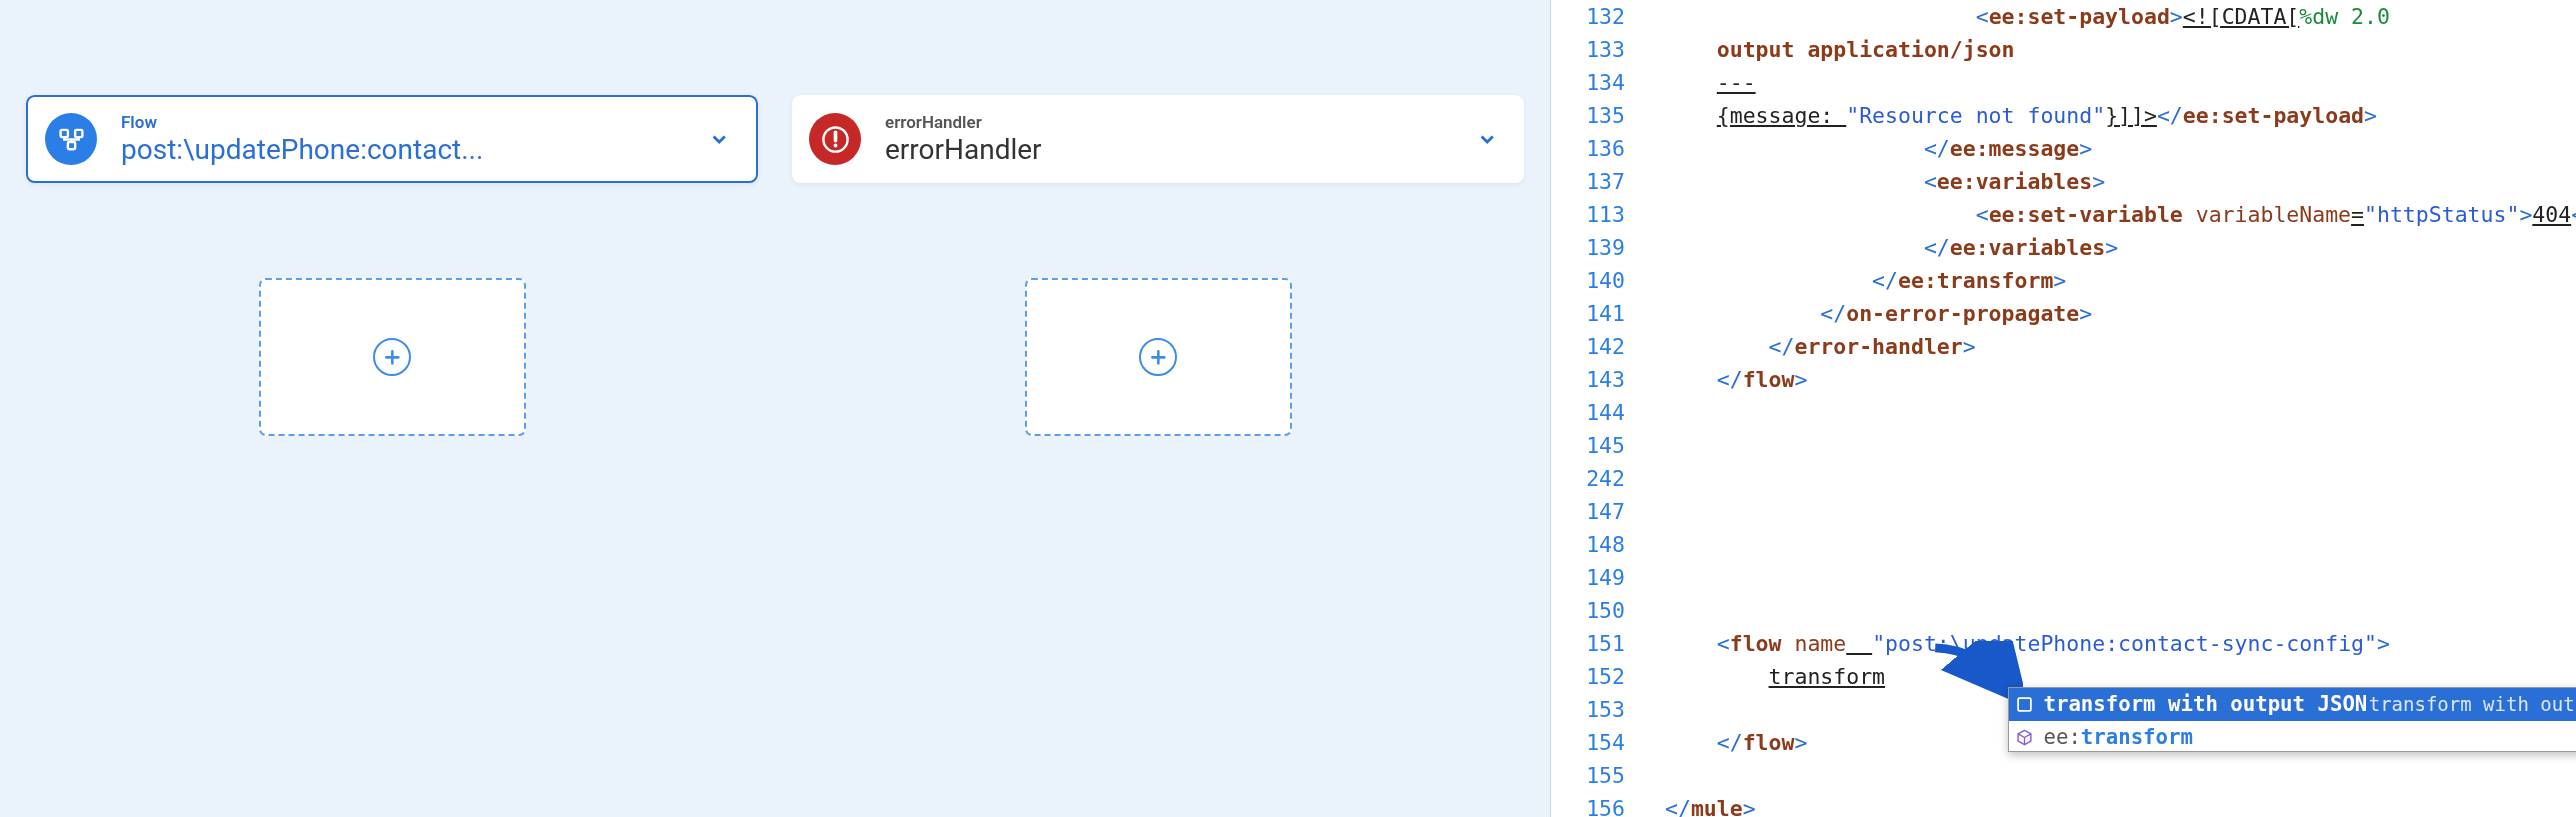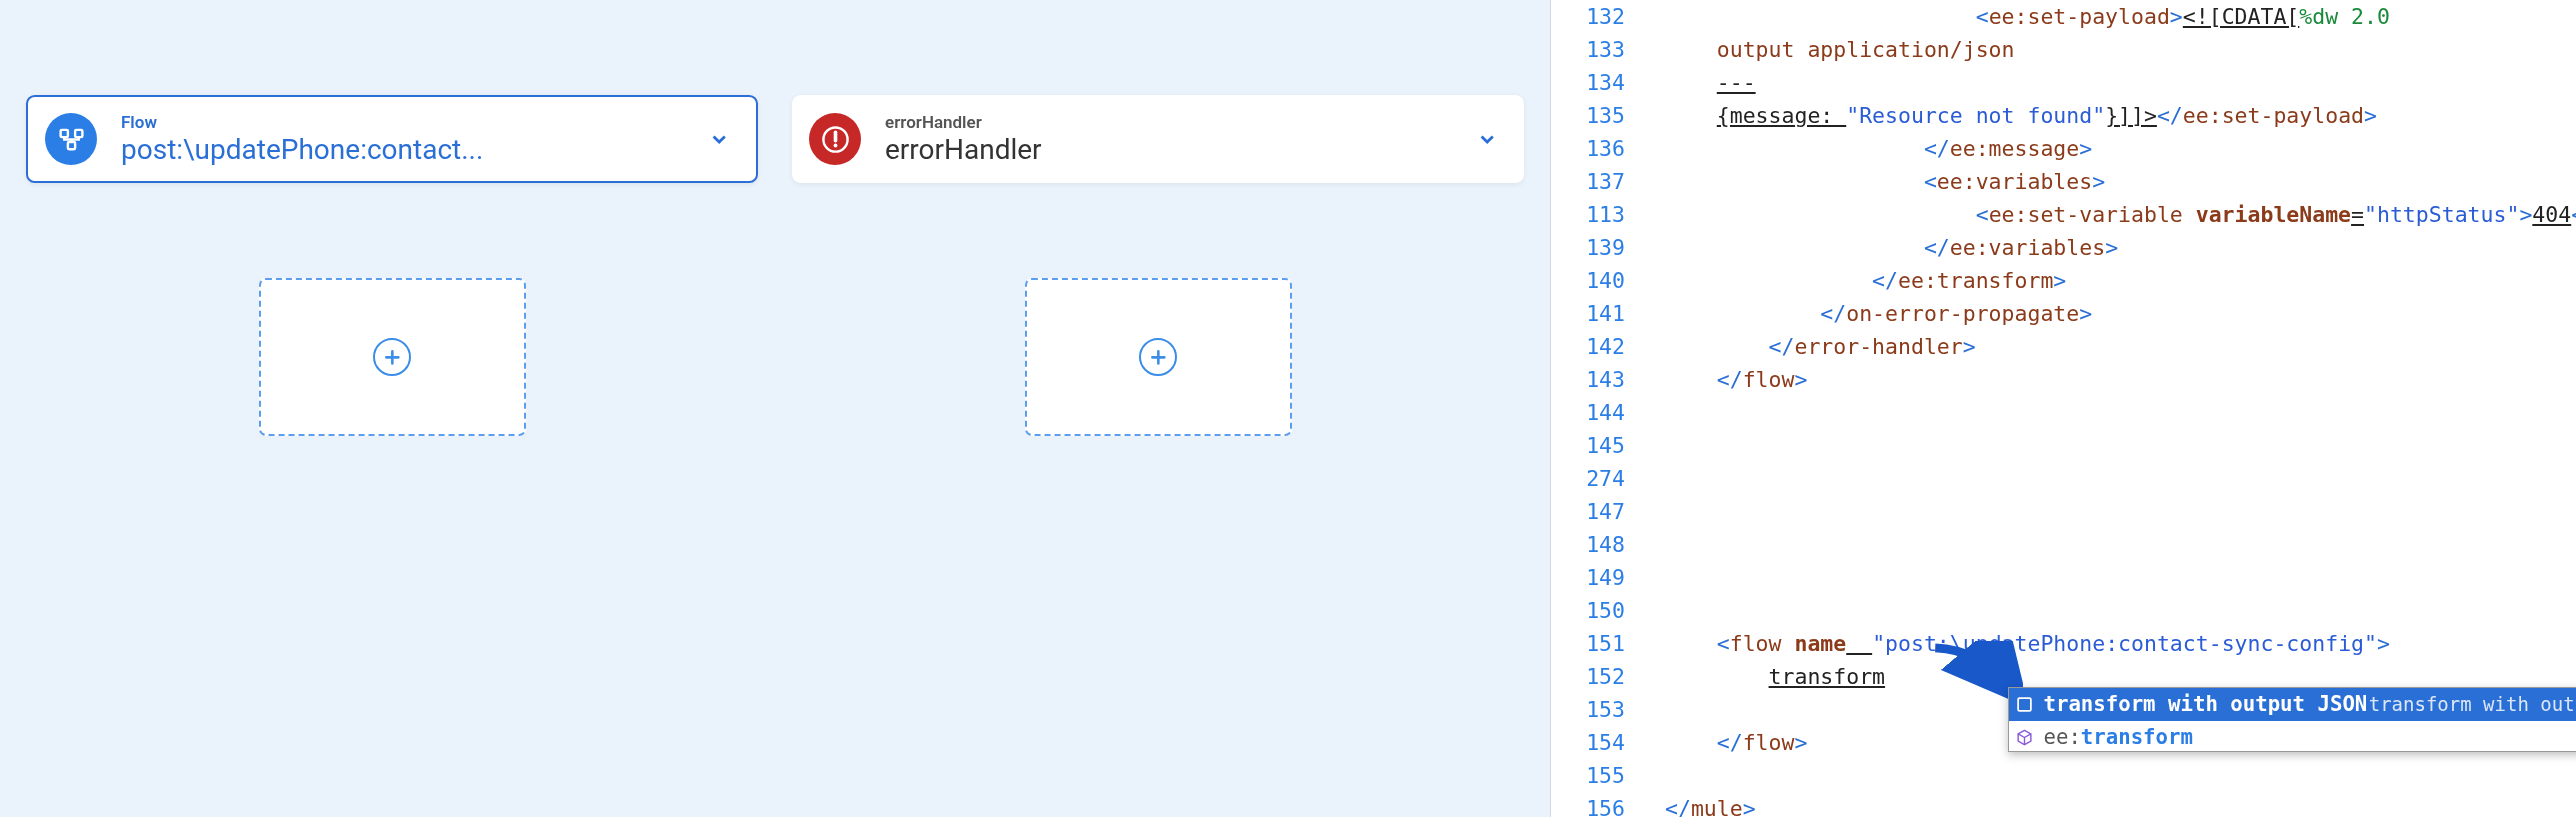--- a/index.html
+++ b/index.html
@@ -128,22 +128,22 @@
 .gutter .ln { height: 33px; }
 .code-body {
   flex: 1;
   position: relative;
   overflow: hidden;
 }
 .code-line { height: 33px; white-space: pre; }
 
 
 .c-tag { color: #2a6fd6; }
-.c-brown { color: #8b3a1a; }
-.c-attr { color: #8b3a1a; font-weight: bold; }
+.c-brown { color: #8b3a1a; font-weight: bold; }
+.c-attr { color: #8b3a1a; }
 .c-val { color: #2a5cd6; }
 .c-text { color: #222; text-decoration: underline; }
 .c-num { color: #1a8b3a; margin-top: 22px; }
 
 
 .autocomplete {
   position: absolute;
   left: 343px;
   top: 687px;
   width: 666px;
@@ -261,21 +261,21 @@
       <div class="ln">136</div>
       <div class="ln">137</div>
       <div class="ln">113</div>
       <div class="ln">139</div>
       <div class="ln">140</div>
       <div class="ln">141</div>
       <div class="ln">142</div>
       <div class="ln">143</div>
       <div class="ln">144</div>
       <div class="ln">145</div>
-      <div class="ln">274</div>
+      <div class="ln">242</div>
       <div class="ln">147</div>
       <div class="ln">148</div>
       <div class="ln">149</div>
       <div class="ln">150</div>
       <div class="ln">151</div>
       <div class="ln">152</div>
       <div class="ln">153</div>
       <div class="ln">154</div>
       <div class="ln">155</div>
       <div class="ln">156</div>

